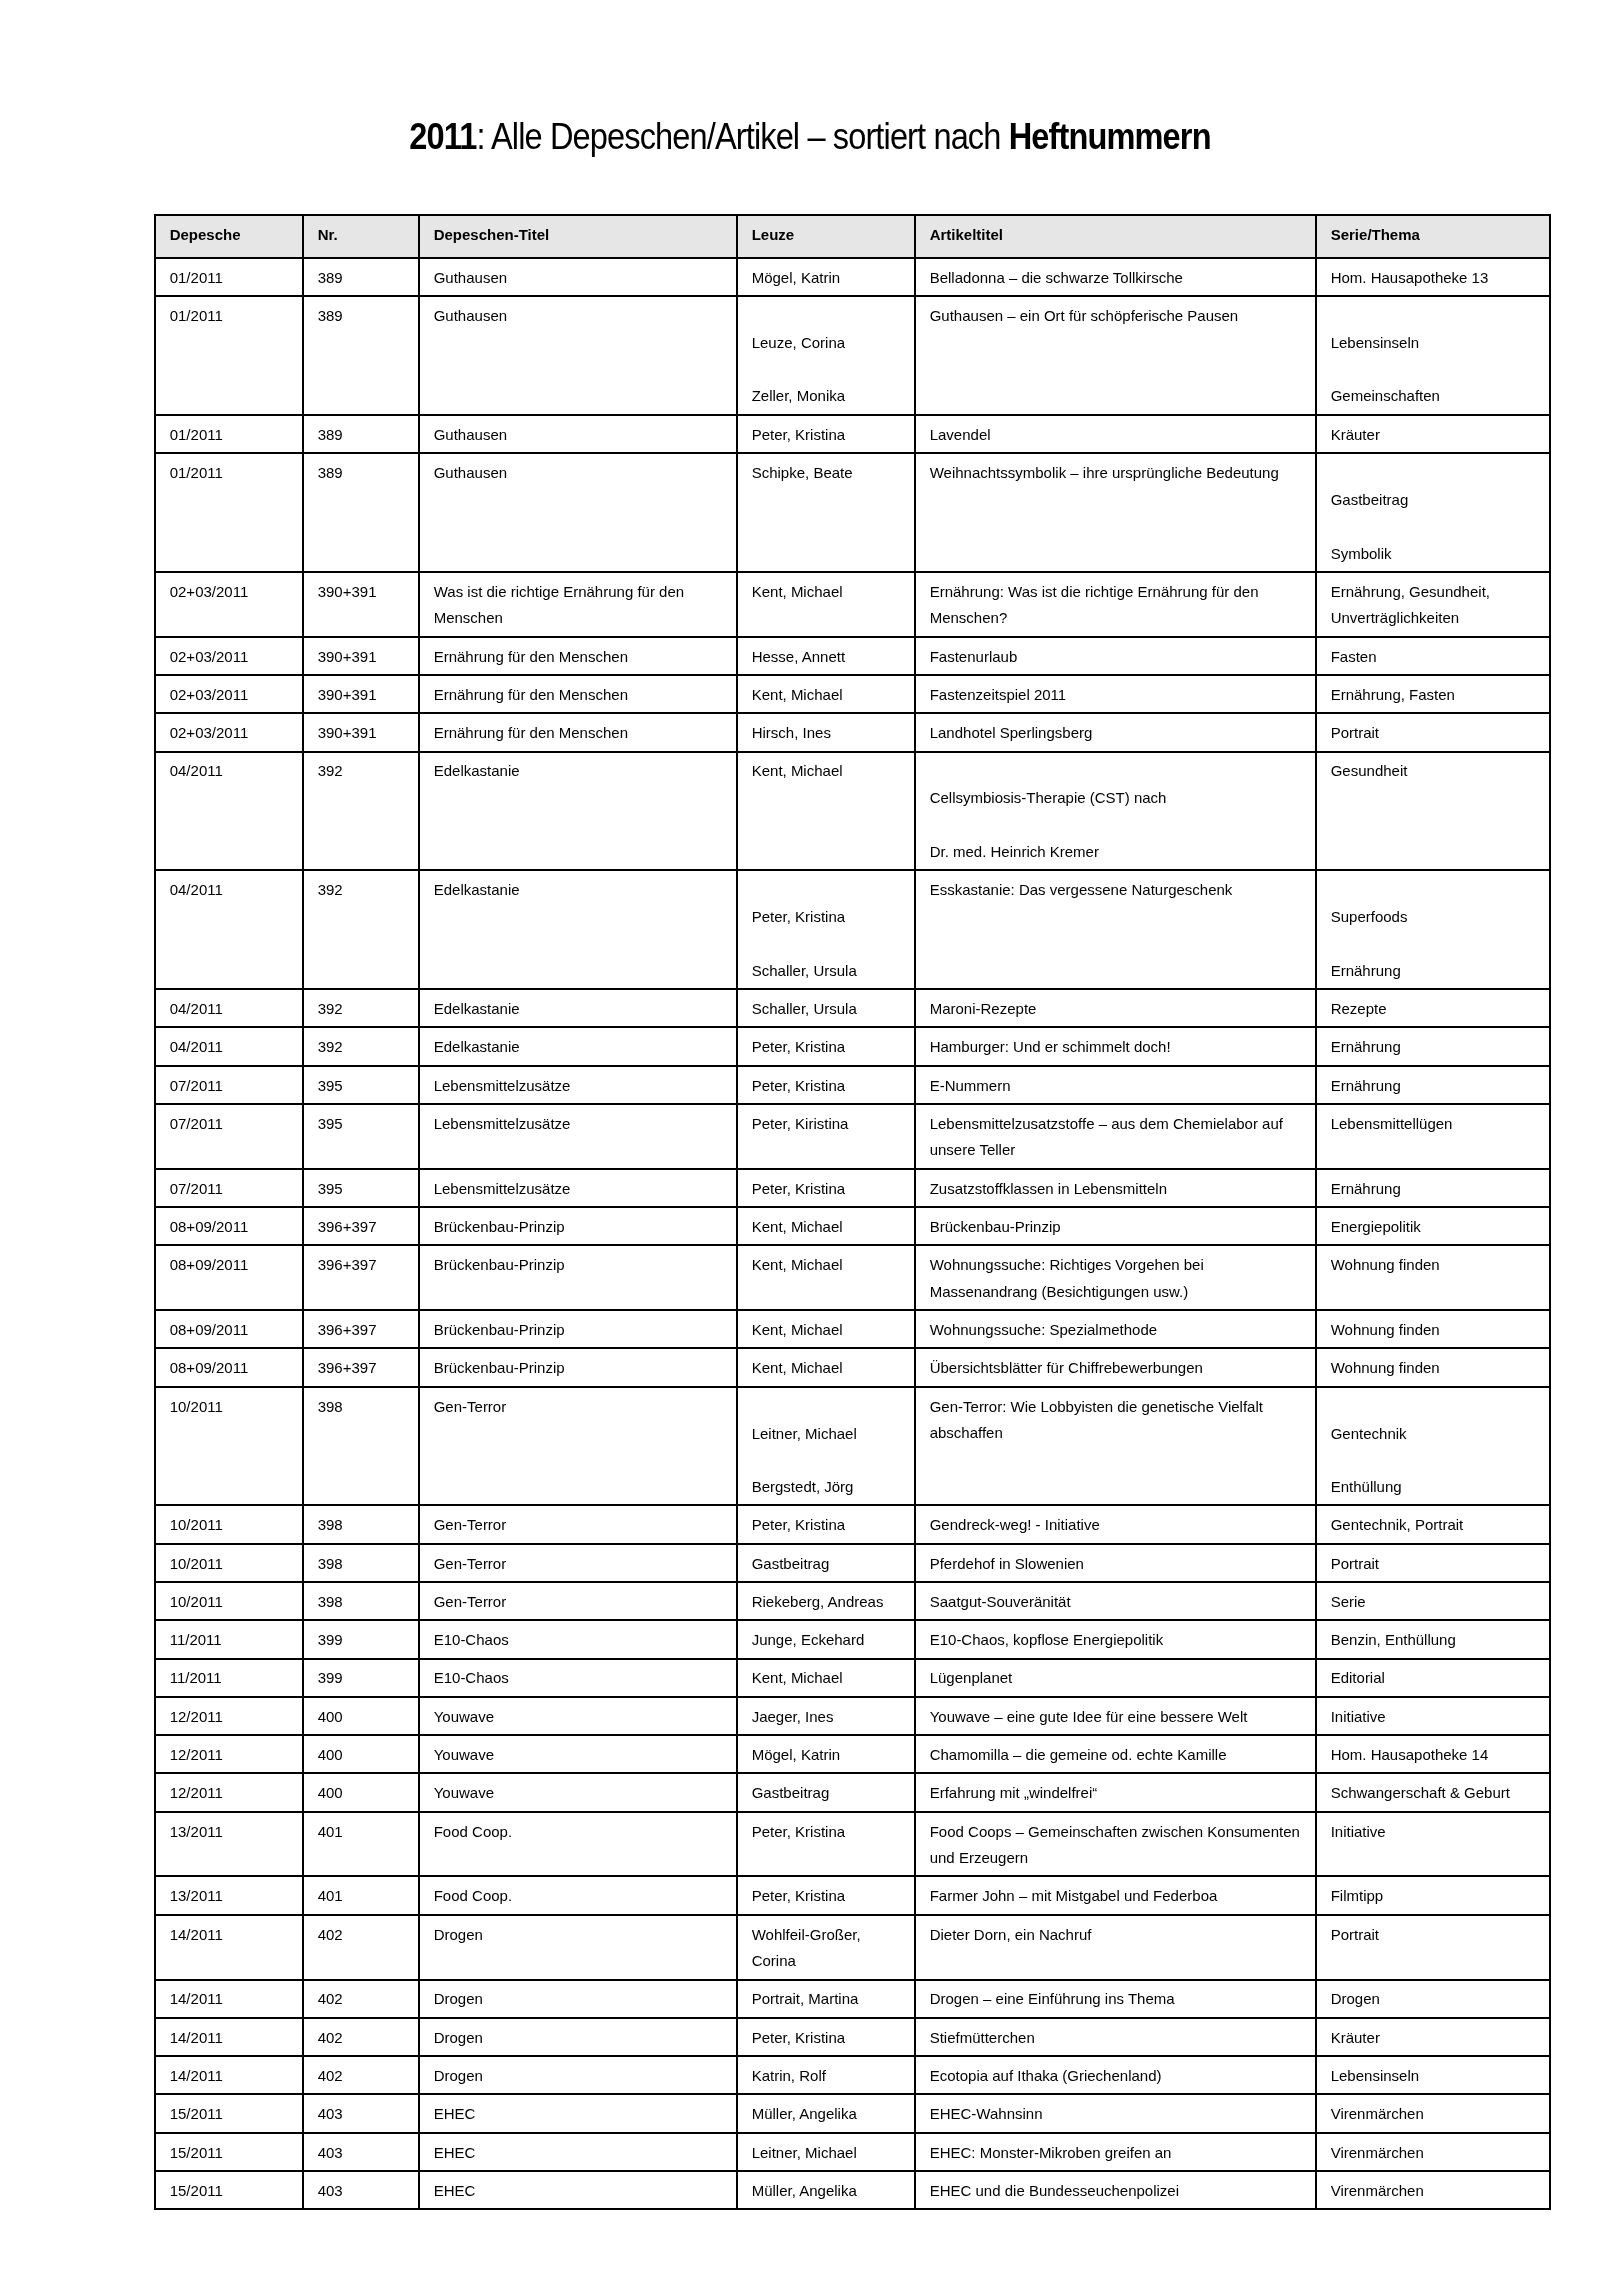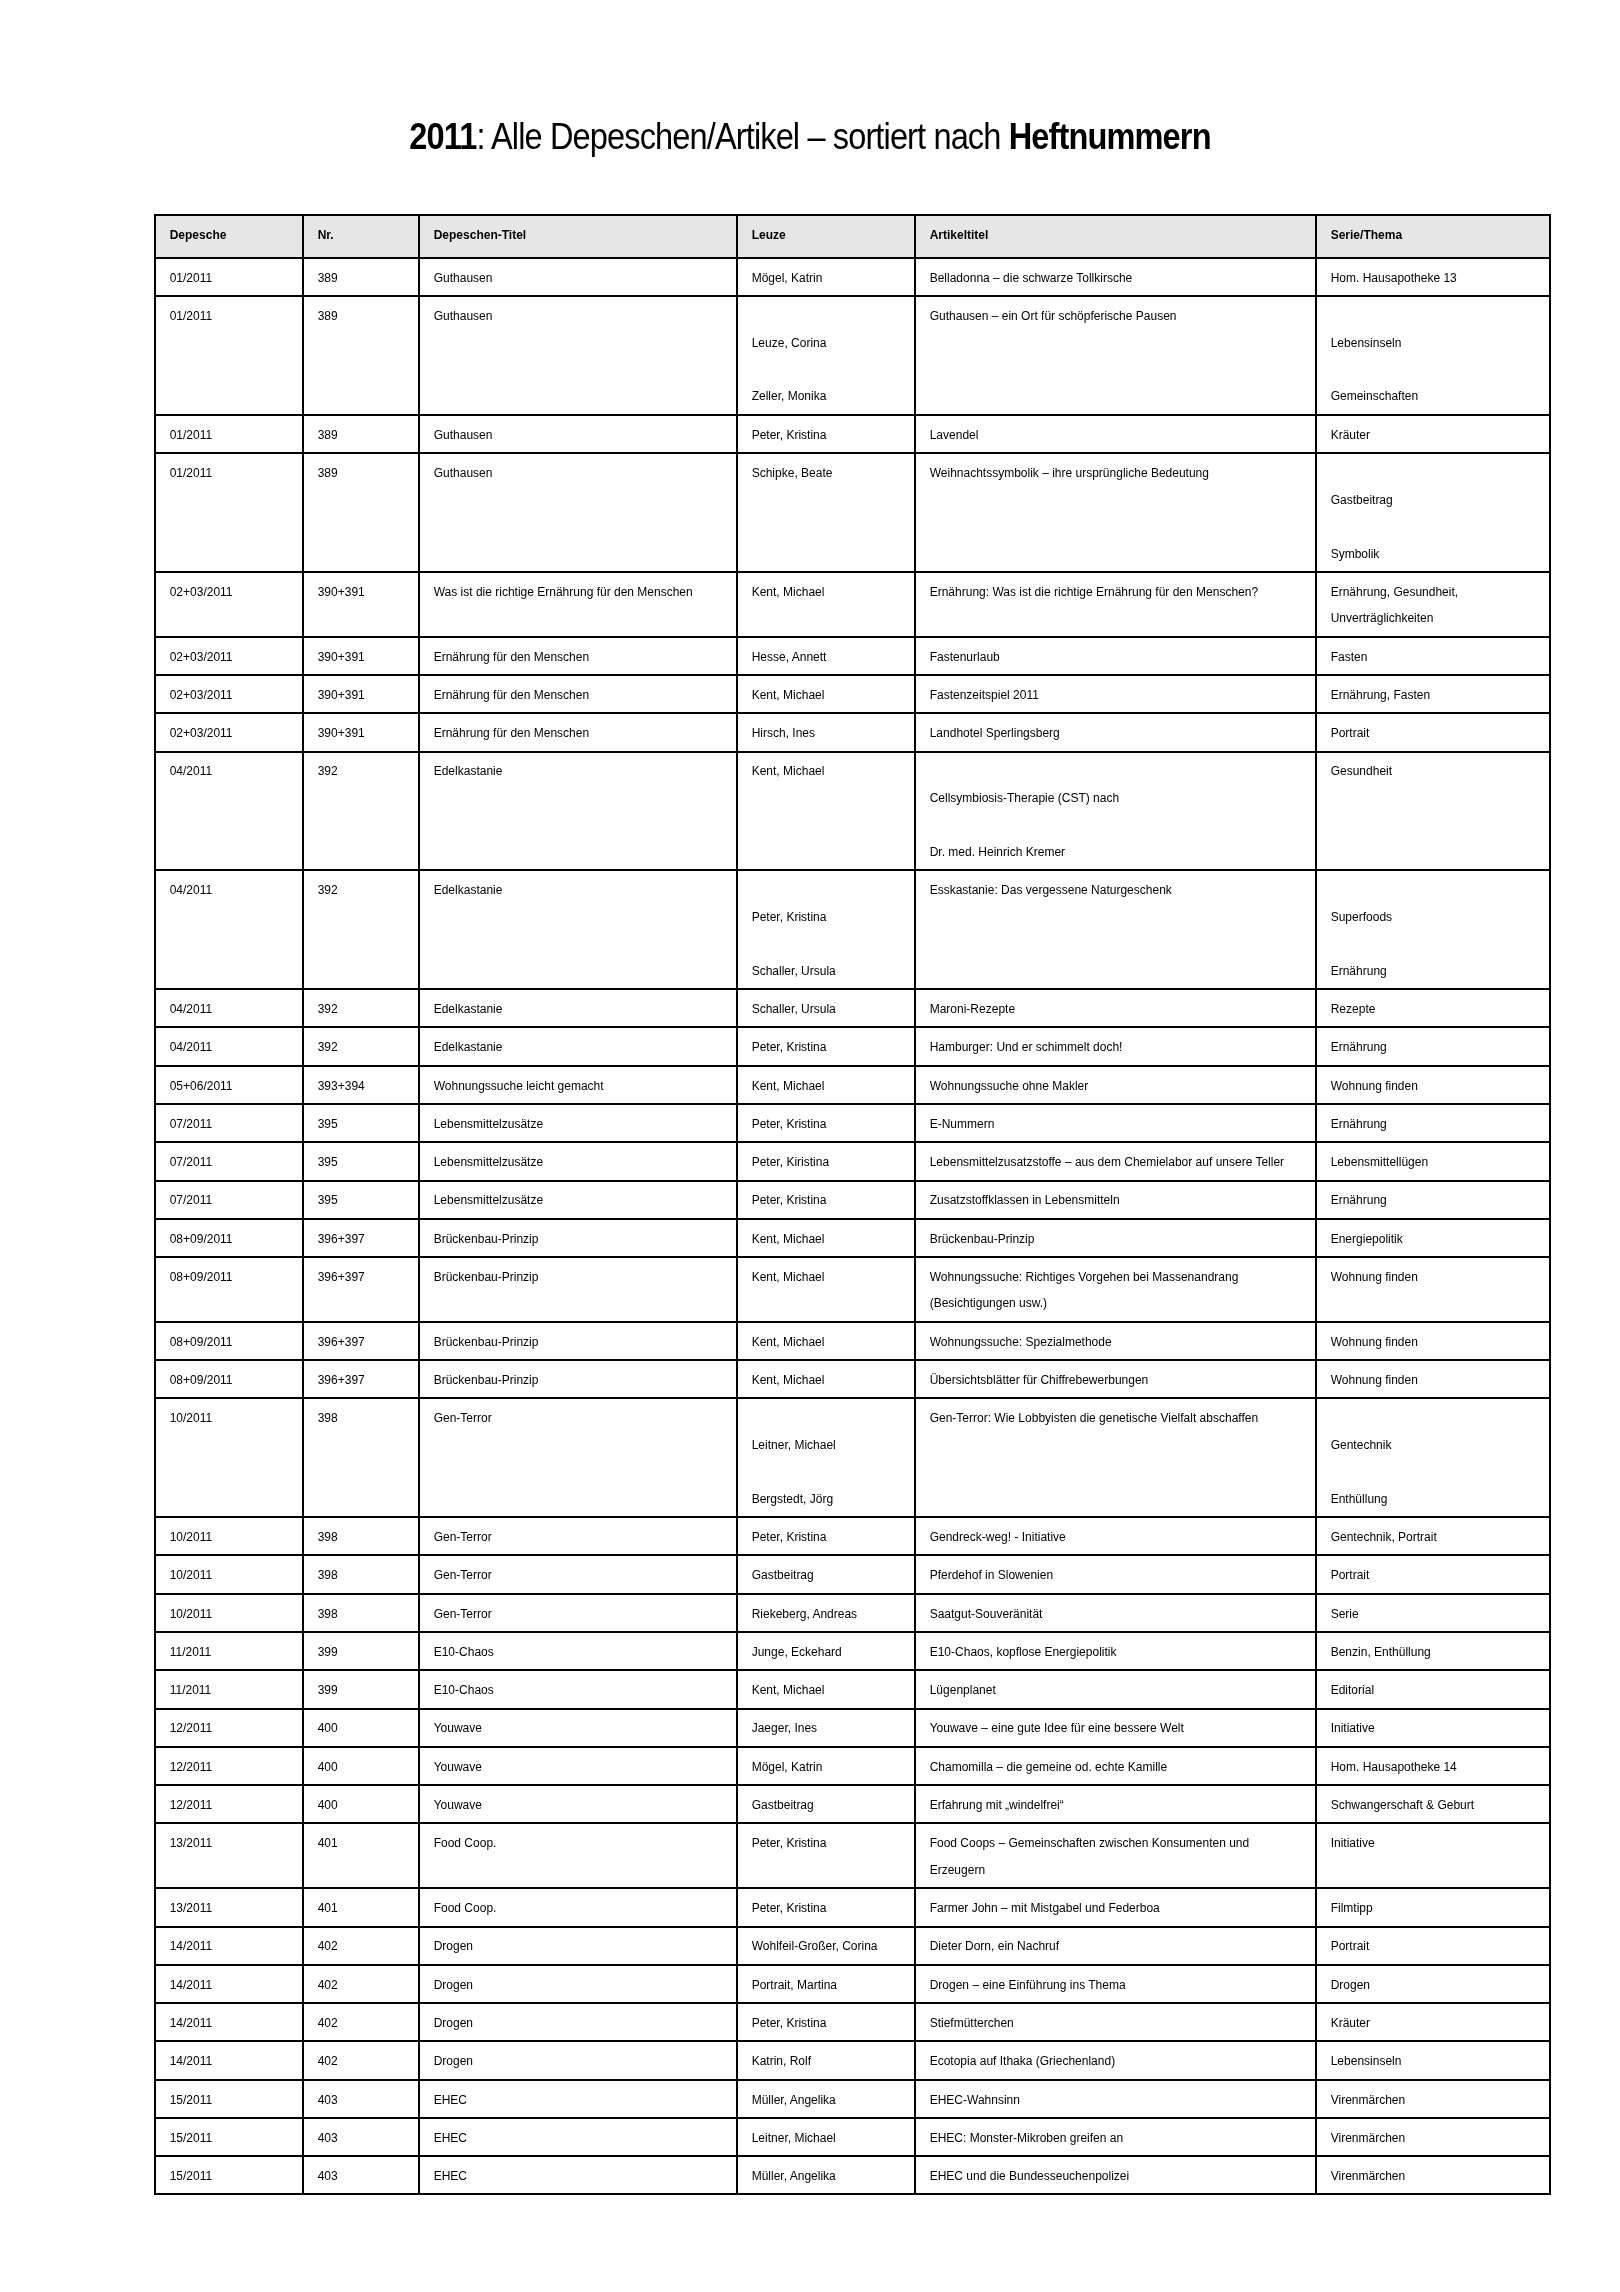--- a/index.html
+++ b/index.html
@@ -6,21 +6,21 @@
   body { width: 1620px; height: 2293px; position: relative; font-family: "Liberation Sans", sans-serif; color: #000; }
   .title {
     position: absolute; top: 116px; left: 0; width: 1620px; text-align: center;
     font-family: "Liberation Sans", sans-serif; font-size: 37px; font-weight: normal;
     letter-spacing: -1px; transform: scaleX(0.88); transform-origin: center;
   }
   .title .b { font-weight: bold; }
   table.main {
     position: absolute; top: 214px; left: 154px; width: 1395px;
     border-collapse: collapse; table-layout: fixed;
-    font-size: 12px; line-height: 26.5px;
+    font-size: 15px; line-height: 26.5px;
   }
   table.main th, table.main td {
     border: 2px solid #000; vertical-align: top; text-align: left;
     padding: 5.9px 13.7px 3.9px 13.7px;
   }
   table.main th {
     background: #e6e6e6; font-weight: bold; height: 31px; padding-top: 5.9px;
   }
   table.main td { height: 26.5px; }
   .cell-line { display: block; margin-top: 27px; }
@@ -166,28 +166,20 @@
       </tr>
       <tr>
         <td>04/2011</td>
         <td>392</td>
         <td>Edelkastanie</td>
         <td>Peter, Kristina</td>
         <td>Hamburger: Und er schimmelt doch!</td>
         <td>Ernährung</td>
       </tr>
       <tr>
-        <td>05+06/2011</td>
-        <td>393+394</td>
-        <td>Wohnungssuche leicht gemacht</td>
-        <td>Kent, Michael</td>
-        <td>Wohnungssuche ohne Makler</td>
-        <td>Wohnung finden</td>
-      </tr>
-      <tr>
         <td>07/2011</td>
         <td>395</td>
         <td>Lebensmittelzusätze</td>
         <td>Peter, Kristina</td>
         <td>E-Nummern</td>
         <td>Ernährung</td>
       </tr>
       <tr>
         <td>07/2011</td>
         <td>395</td>

